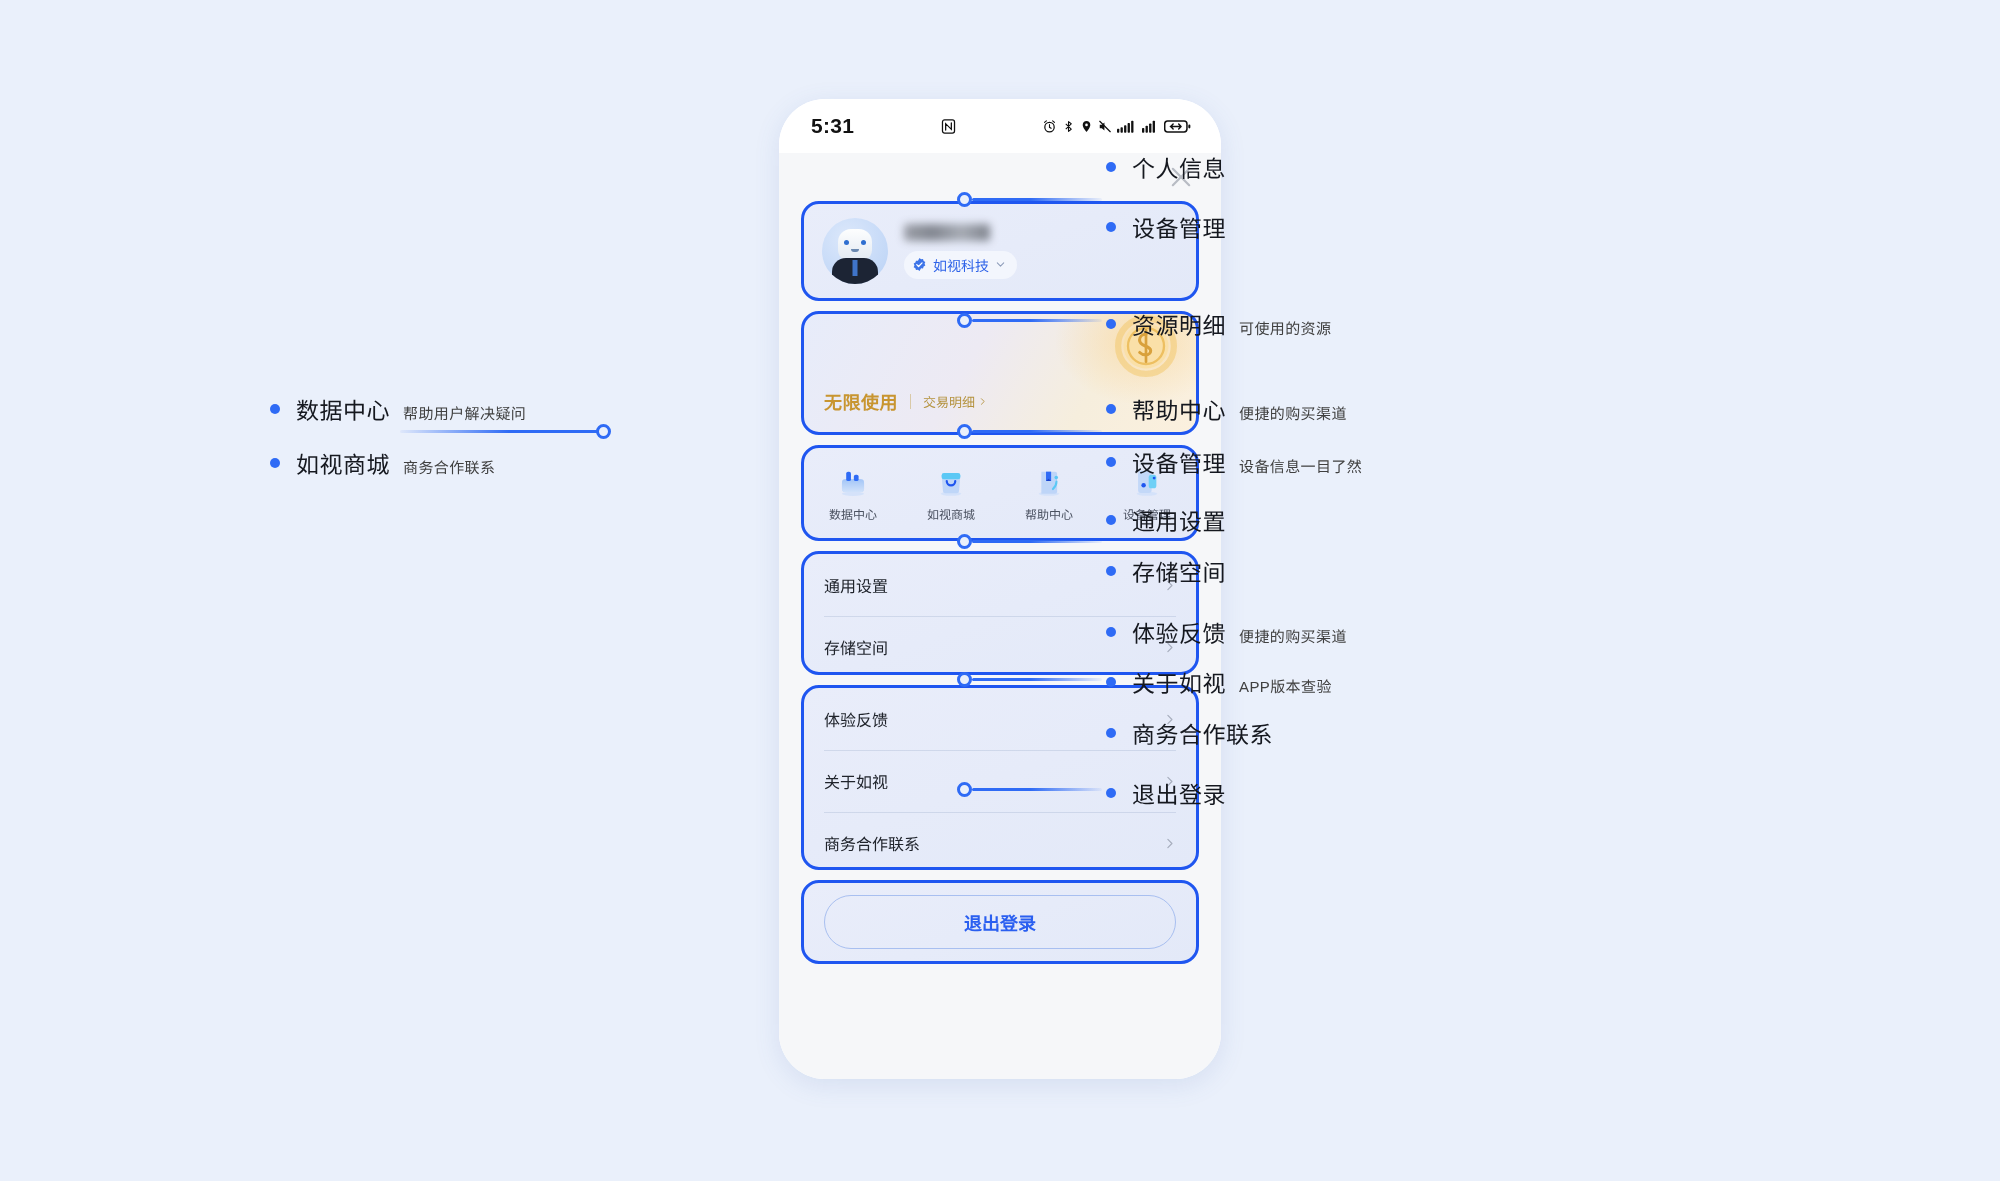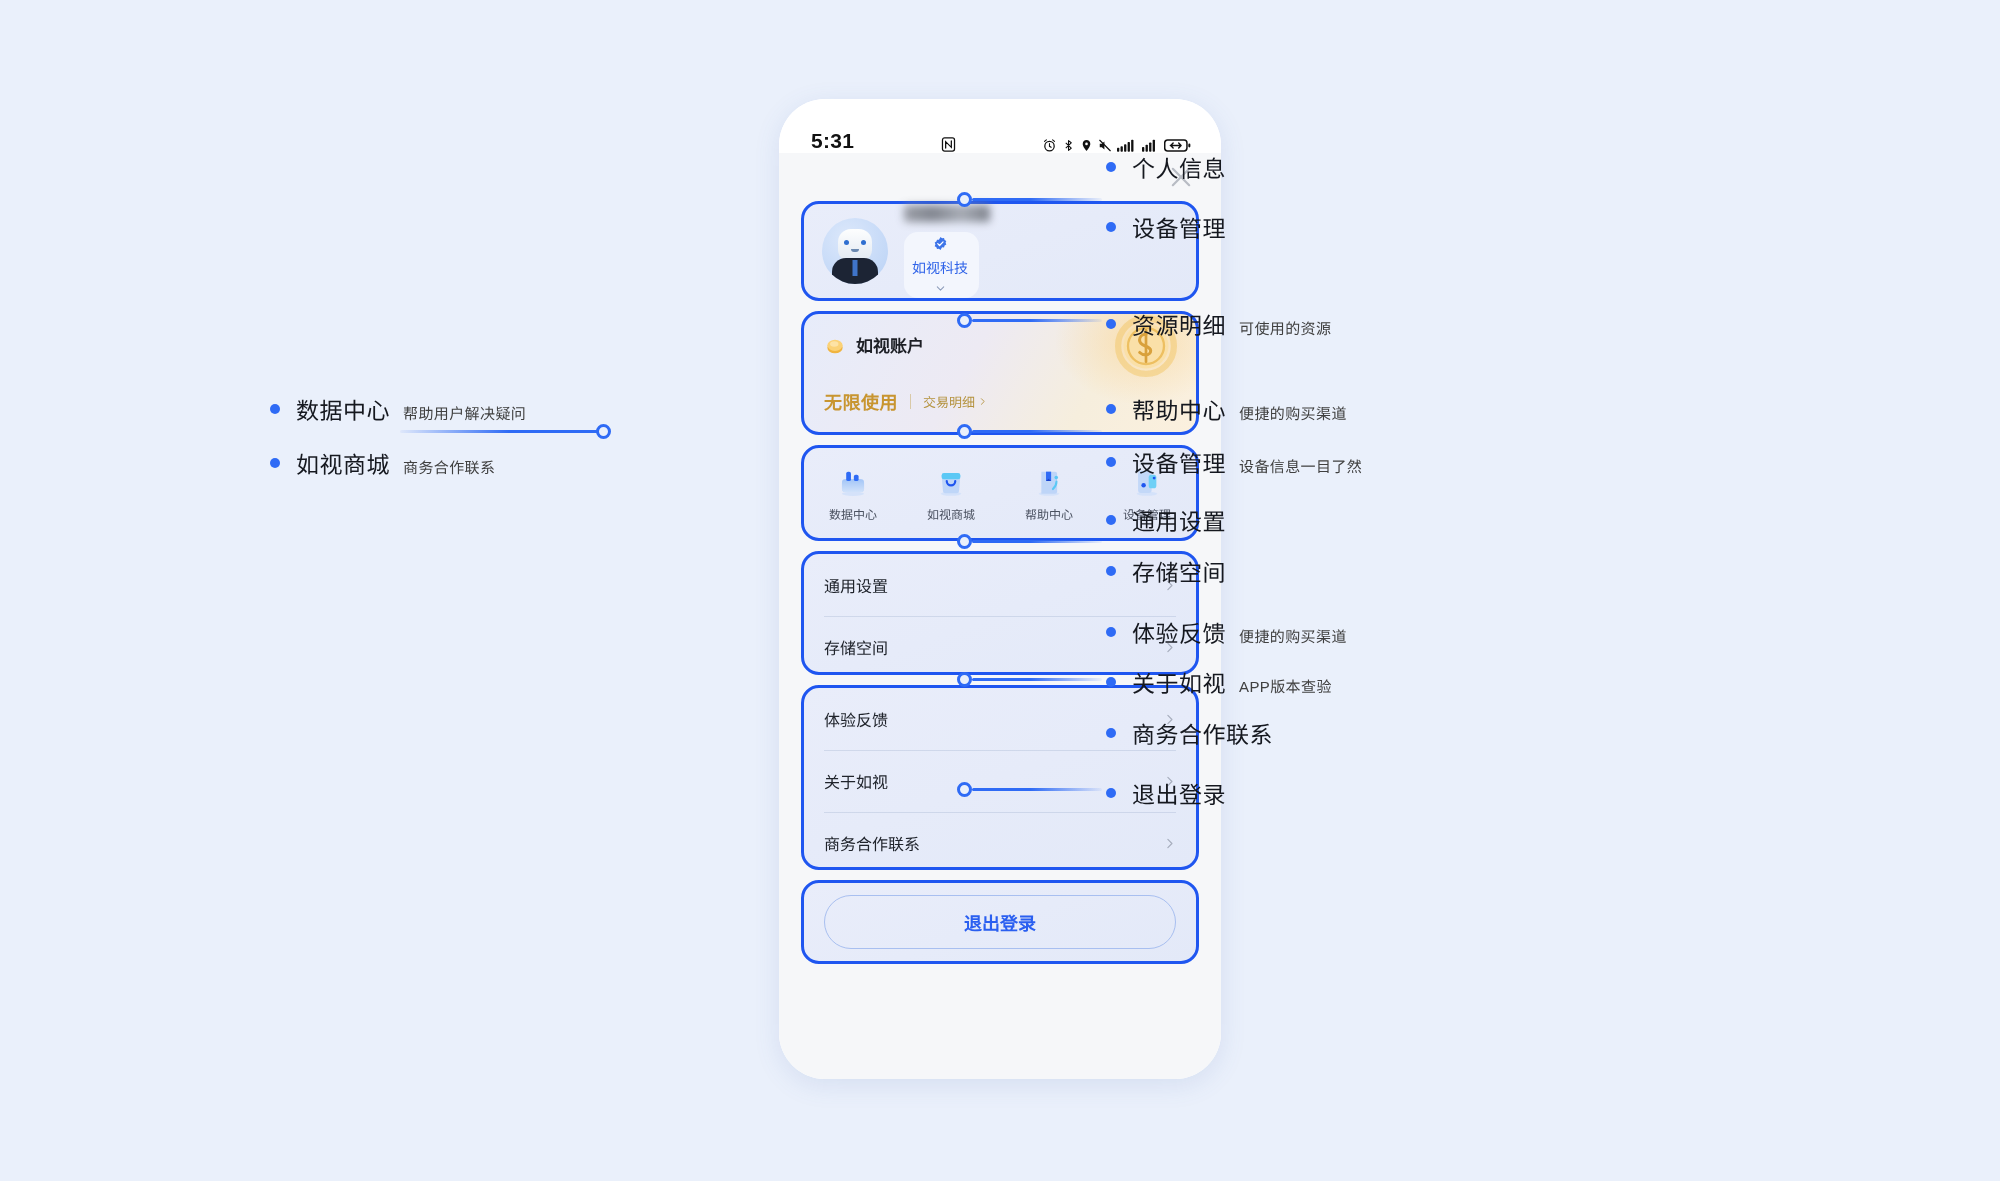--- a/index.html
+++ b/index.html
@@ -16,21 +16,21 @@
   .phone{
     position:absolute;left:779px;top:99px;
     width:442px;height:980px;
     background:#ffffff;
     border-radius:46px;
     box-shadow:0 6px 26px rgba(80,110,180,.13);
     overflow:hidden;
   }
   .status-bar{
     height:54px;
-    display:flex;align-items:flex-end;
+    display:flex;align-items:center;
     padding:0 30px 0 32px;
     background:#ffffff;
     font-size:21px;font-weight:600;color:#121212;
     letter-spacing:.3px;
     gap:44px;
   }
   .status-time{flex:0 0 auto;}
   .status-mid{flex:1;display:flex;justify-content:center;align-items:center;}
   .status-right{flex:0 0 auto;display:flex;align-items:center;gap:5px;}
   .sicon{display:block;}
@@ -78,21 +78,21 @@
   .av-collar{position:absolute;left:50%;bottom:8px;transform:translateX(-50%);width:5px;height:16px;background:#3f74c9;}
   .profile-right{margin-left:16px;display:flex;flex-direction:column;gap:10px;}
   .name-blur{
     width:86px;height:17px;border-radius:3px;
     background:linear-gradient(90deg,#8e9199,#6f737c,#9ba0a8,#6b6f78);
     filter:blur(4px);opacity:.85;
   }
   .org-chip{
     display:inline-flex;align-items:center;gap:6px;
     background:#f3f6fd;border-radius:14px;
-    padding:4px 11px 4px 8px;align-self:flex-start;flex-direction:column;
+    padding:4px 11px 4px 8px;align-self:flex-start;
   }
   .verify-badge{width:15px;height:15px;flex:0 0 auto;}
   .org-name{font-size:14px;color:#2f63e8;font-weight:500;}
   .chev-sm{width:11px;height:11px;flex:0 0 auto;}
 
   
   .account{
     height:124px;
     background:
       radial-gradient(120px 90px at 86% 22%,rgba(250,213,150,.62) 0%,rgba(250,222,176,0) 72%),
@@ -238,28 +238,20 @@
             </svg>
             <span class="org-name">如视科技</span>
             <svg class="chev-sm" viewBox="0 0 24 24">
               <path d="M5 8.5 12 15.5 19 8.5" fill="none" stroke="#8b9bb8" stroke-width="2.2" stroke-linecap="round" stroke-linejoin="round"></path>
             </svg>
           </div>
         </div>
       </div>
 
       <div class="card account">
-        <div class="acc-head">
-          <svg class="coin-sm" viewBox="0 0 24 22">
-            <ellipse cx="12" cy="14" rx="8.4" ry="6.2" fill="#f0b440"></ellipse>
-            <ellipse cx="12" cy="11.4" rx="8.4" ry="6.2" fill="#fbd277"></ellipse>
-            <ellipse cx="11.2" cy="10" rx="4.6" ry="3" fill="#fde3a6"></ellipse>
-          </svg>
-          <span class="acc-title">如视账户</span>
-        </div>
         <svg class="coin-big" viewBox="0 0 80 80">
           <circle cx="40" cy="40" r="31" fill="none" stroke="#f2c96d" stroke-width="7" opacity=".55"></circle>
           <circle cx="40" cy="40" r="25" fill="#fae0a8"></circle>
           <circle cx="40" cy="40" r="20" fill="none" stroke="#edbf61" stroke-width="2.6"></circle>
           <path d="M40 27c-4.4 0-7.2 3-7.2 6.4 0 3.6 2.6 5.2 6.4 6.6 4.2 1.6 6 2.8 6 5.2 0 2.6-2.2 4.6-5.6 4.6-3 0-5.4-1.4-6.6-2.6" fill="none" stroke="#d9a13c" stroke-width="3.4" stroke-linecap="round"></path>
           <path d="M40 22.5v35" stroke="#d9a13c" stroke-width="3" stroke-linecap="round"></path>
         </svg>
         <div class="acc-foot">
           <span class="acc-unlimited">无限使用</span>
           <span class="acc-sep"></span>

